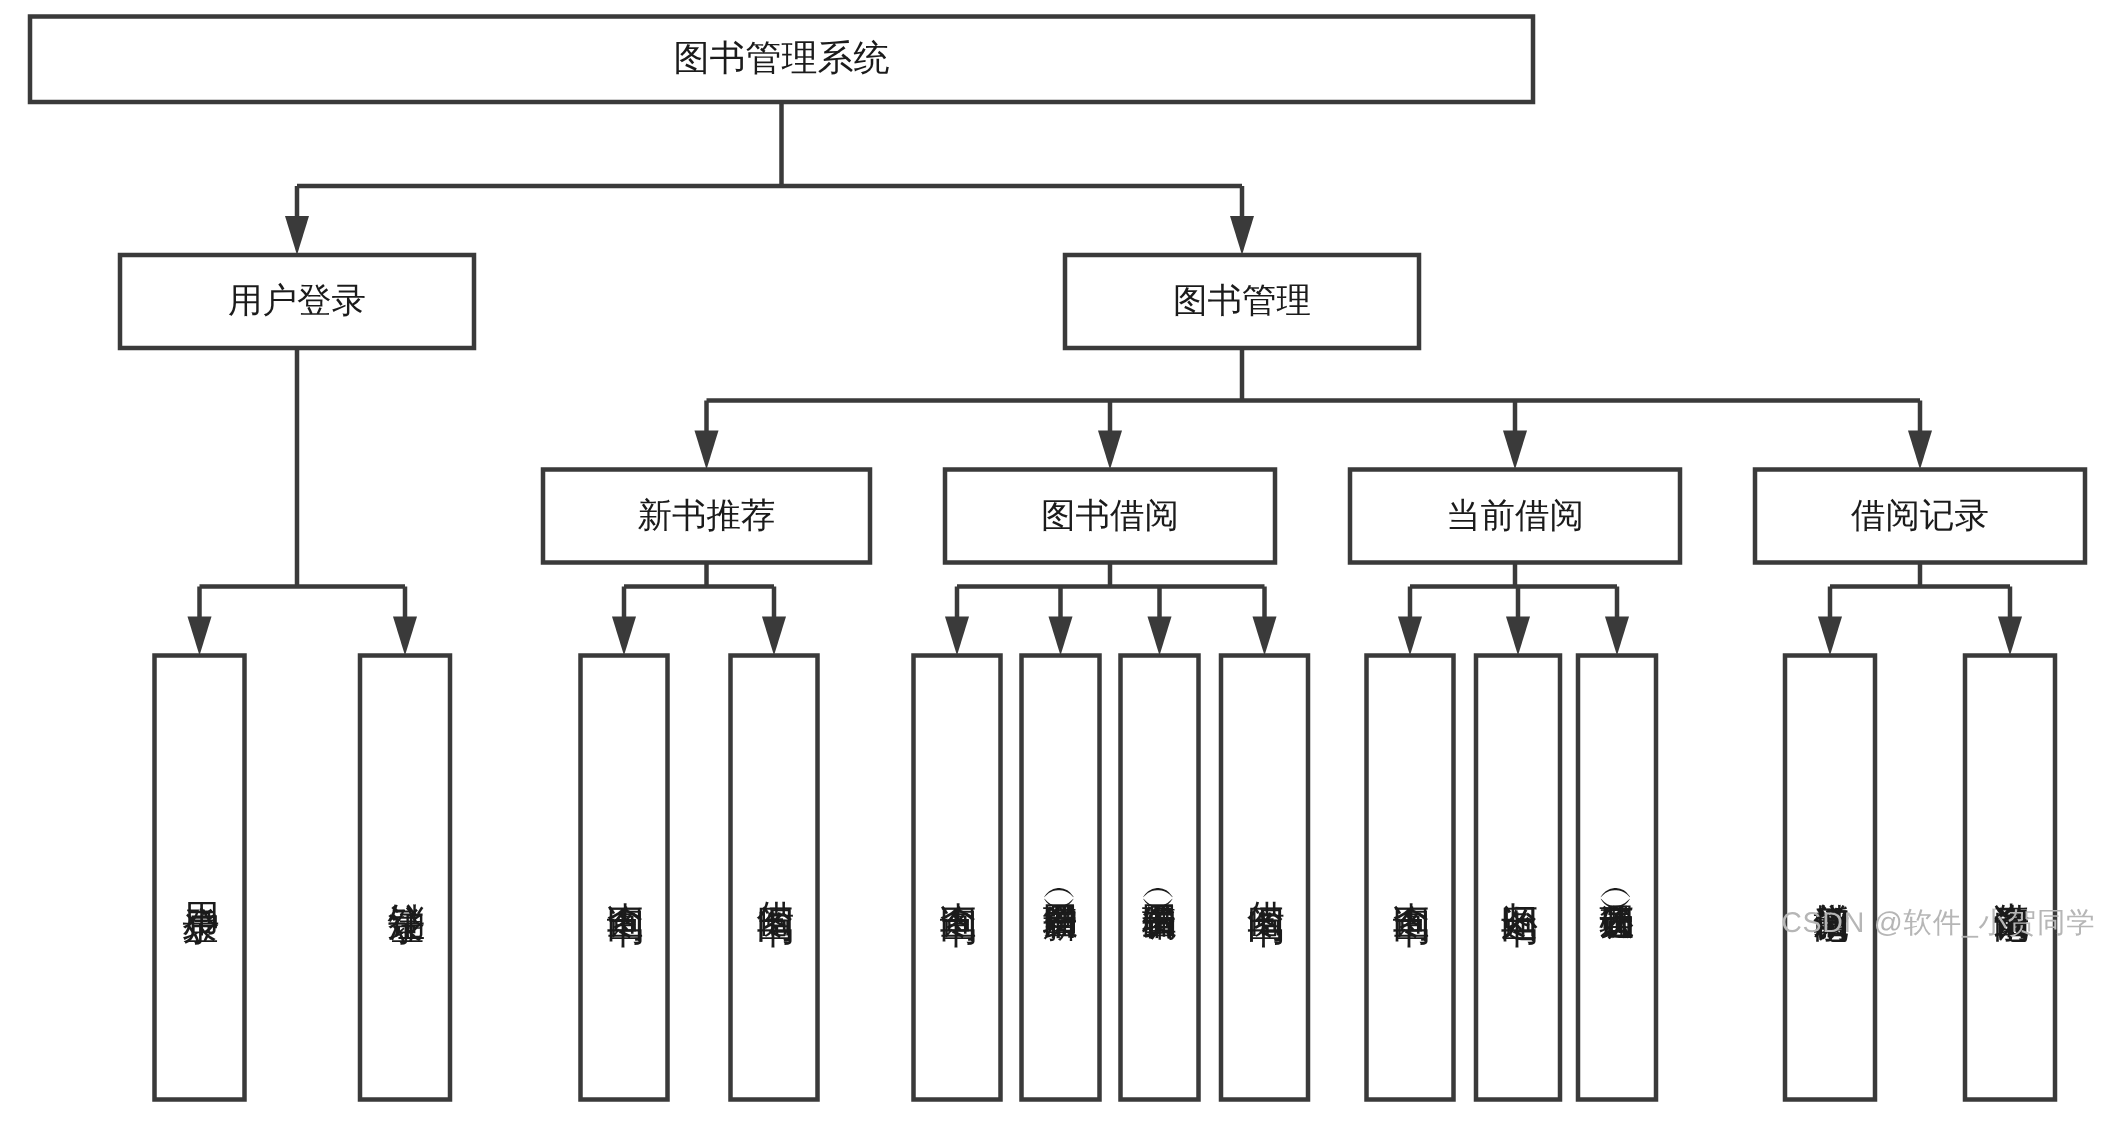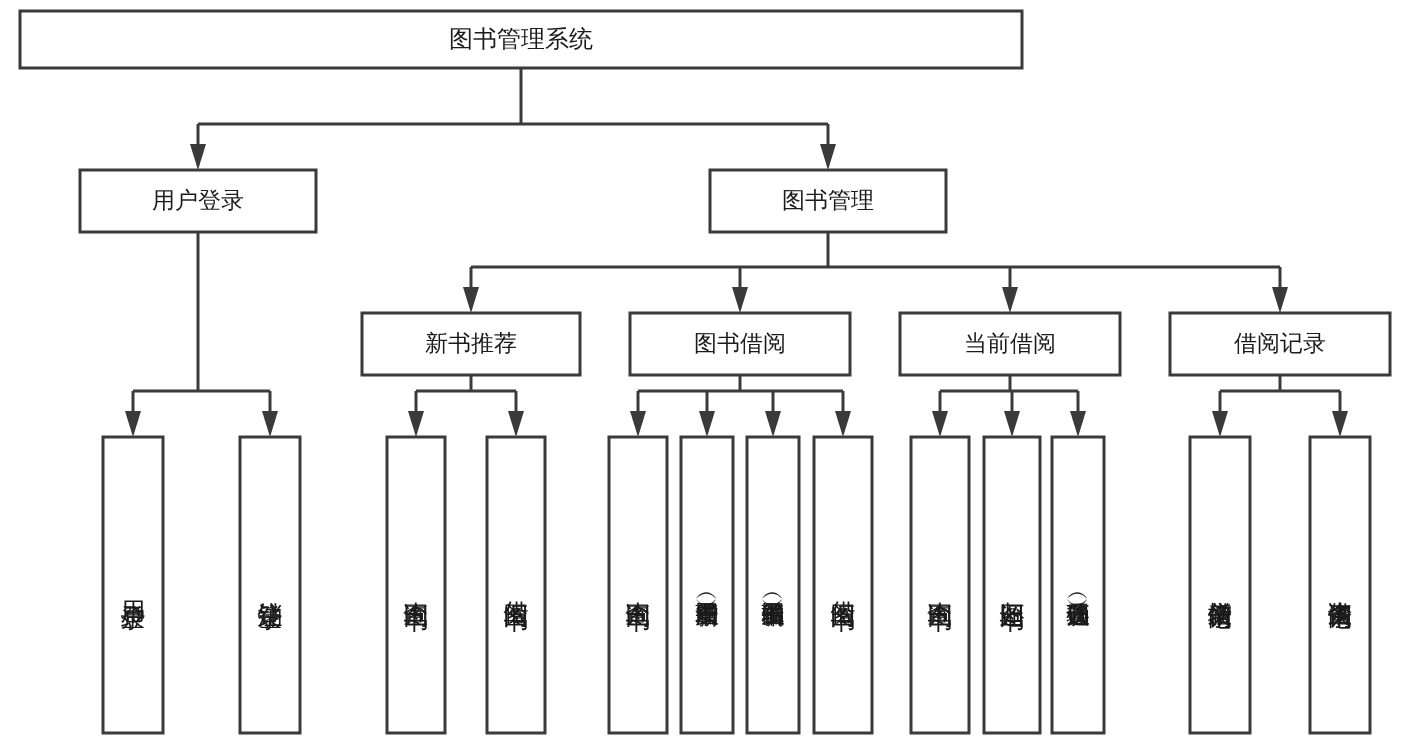--- a/index.html
+++ b/index.html
@@ -255,13 +255,14 @@
       <div class="leaf-label-wrap" style="left: 1052px; top: 437px; width: 52px; height: 296px;">
         <span class="leaf-label" style="font-size: 23px; letter-spacing: 0px;">确认归还（管理员）</span>
       </div>
       <div class="leaf-label-wrap" style="left: 1190px; top: 437px; width: 60px; height: 296px;">
         <span class="leaf-label" style="font-size: 24px; letter-spacing: 1px;">新增借阅记录</span>
       </div>
       <div class="leaf-label-wrap" style="left: 1310px; top: 437px; width: 60px; height: 296px;">
         <span class="leaf-label" style="font-size: 24px; letter-spacing: 1px;">查询借阅记录</span>
       </div>
     </div>
+  <div class="watermark">CSDN @软件_小贺同学</div>
 </div>
 
 </body></html>

